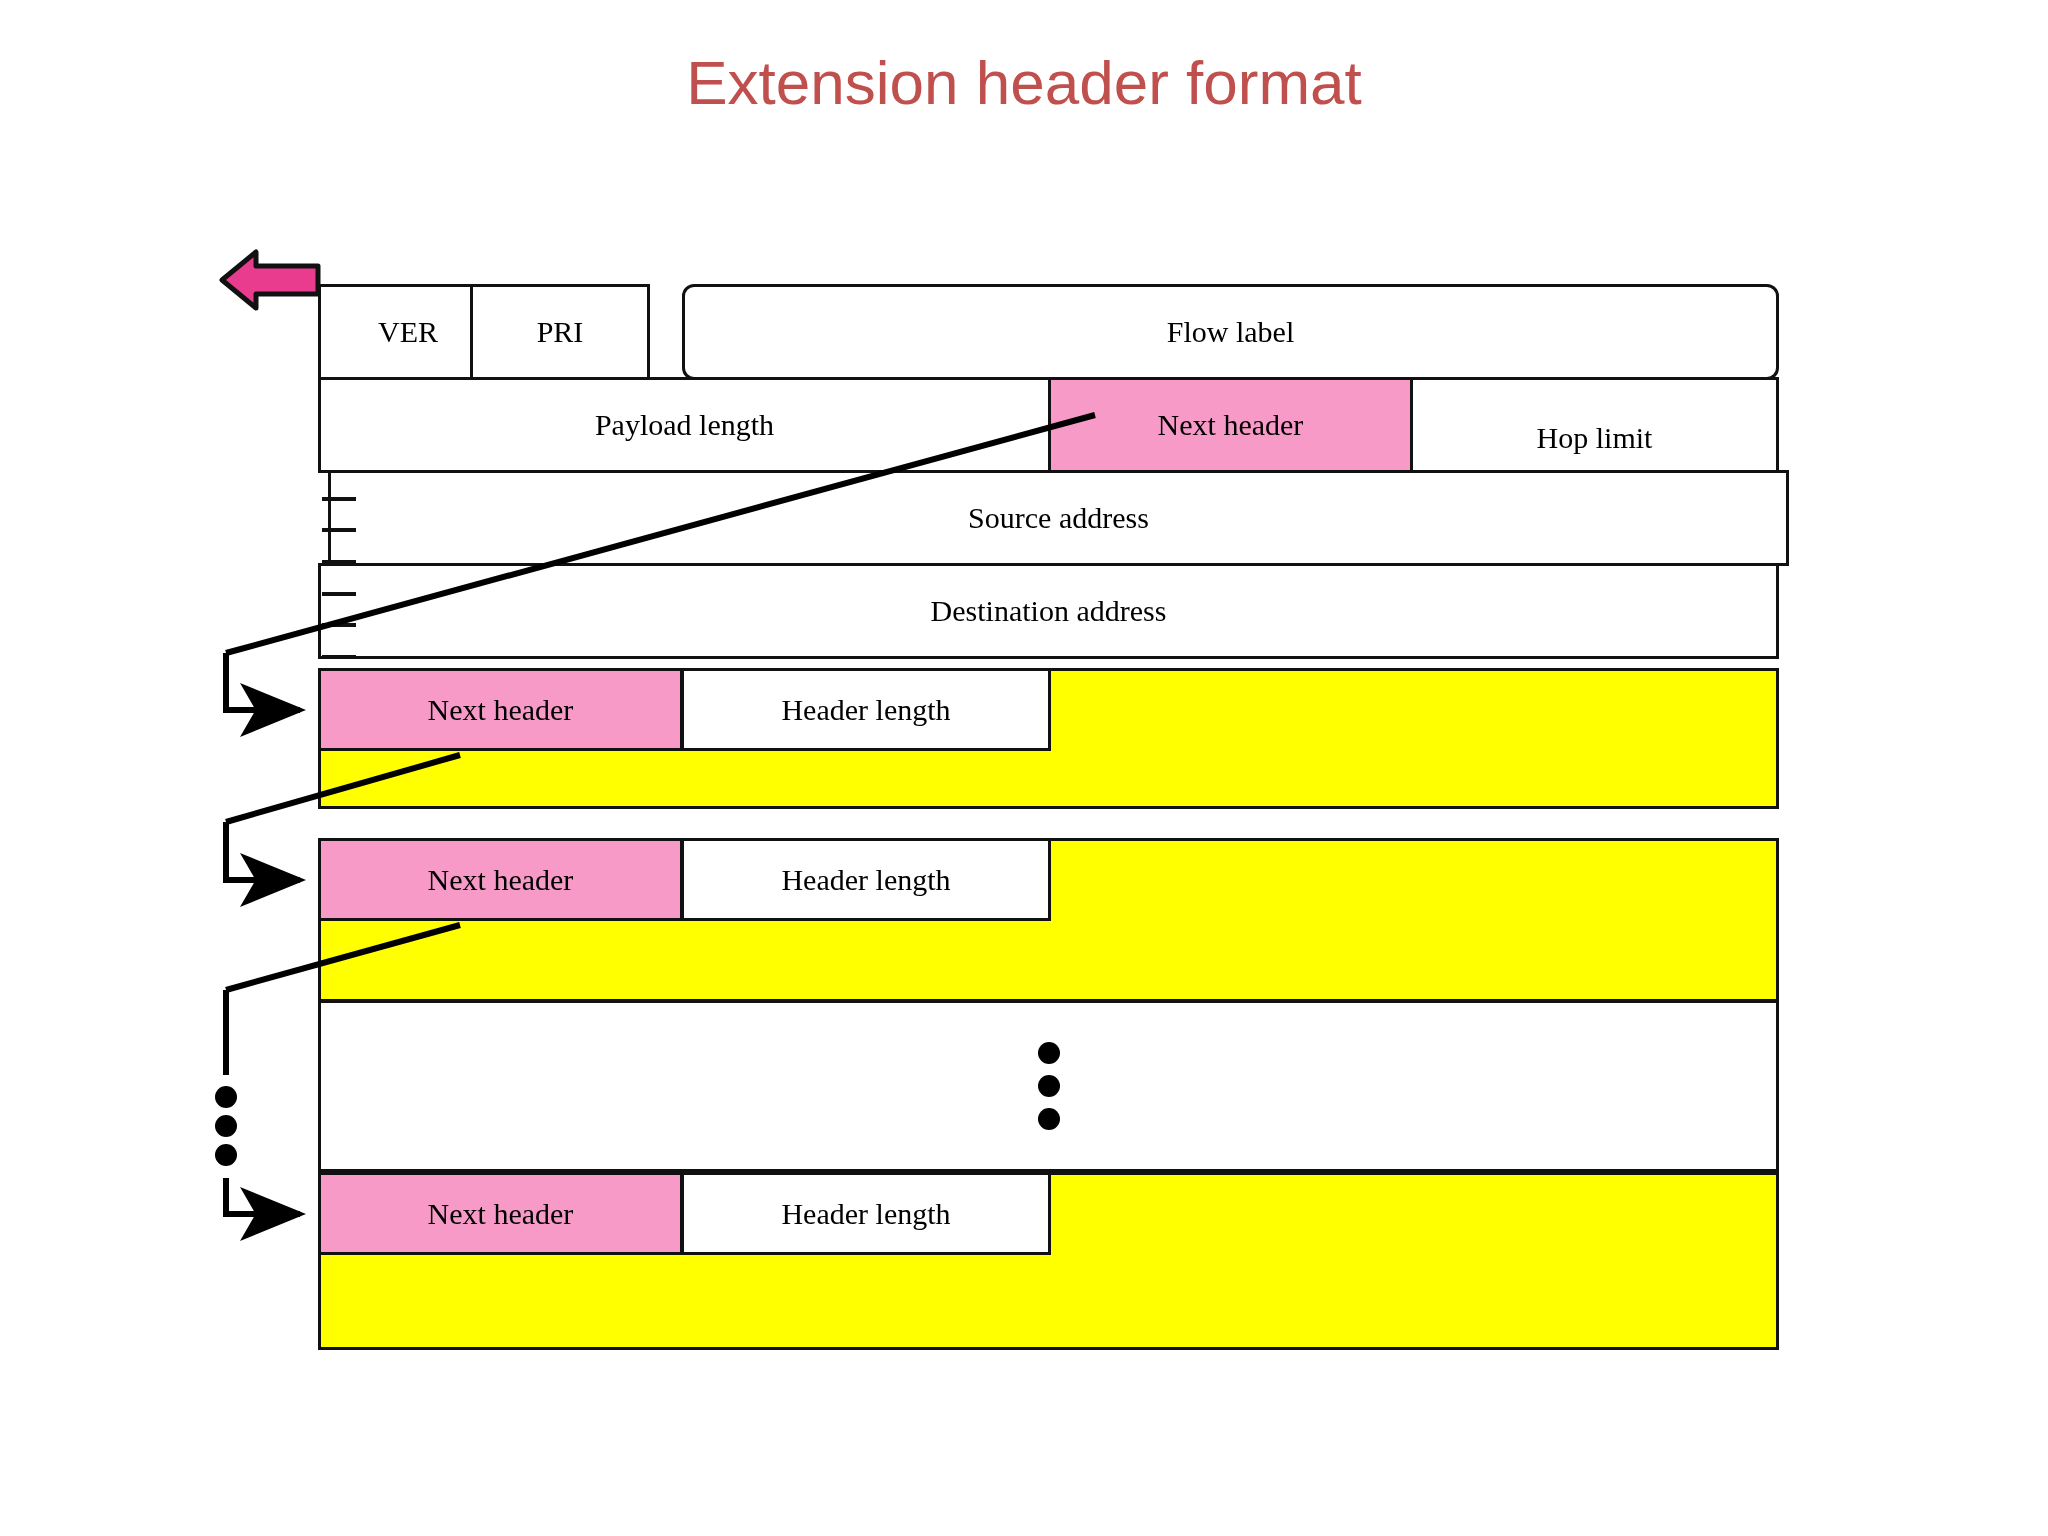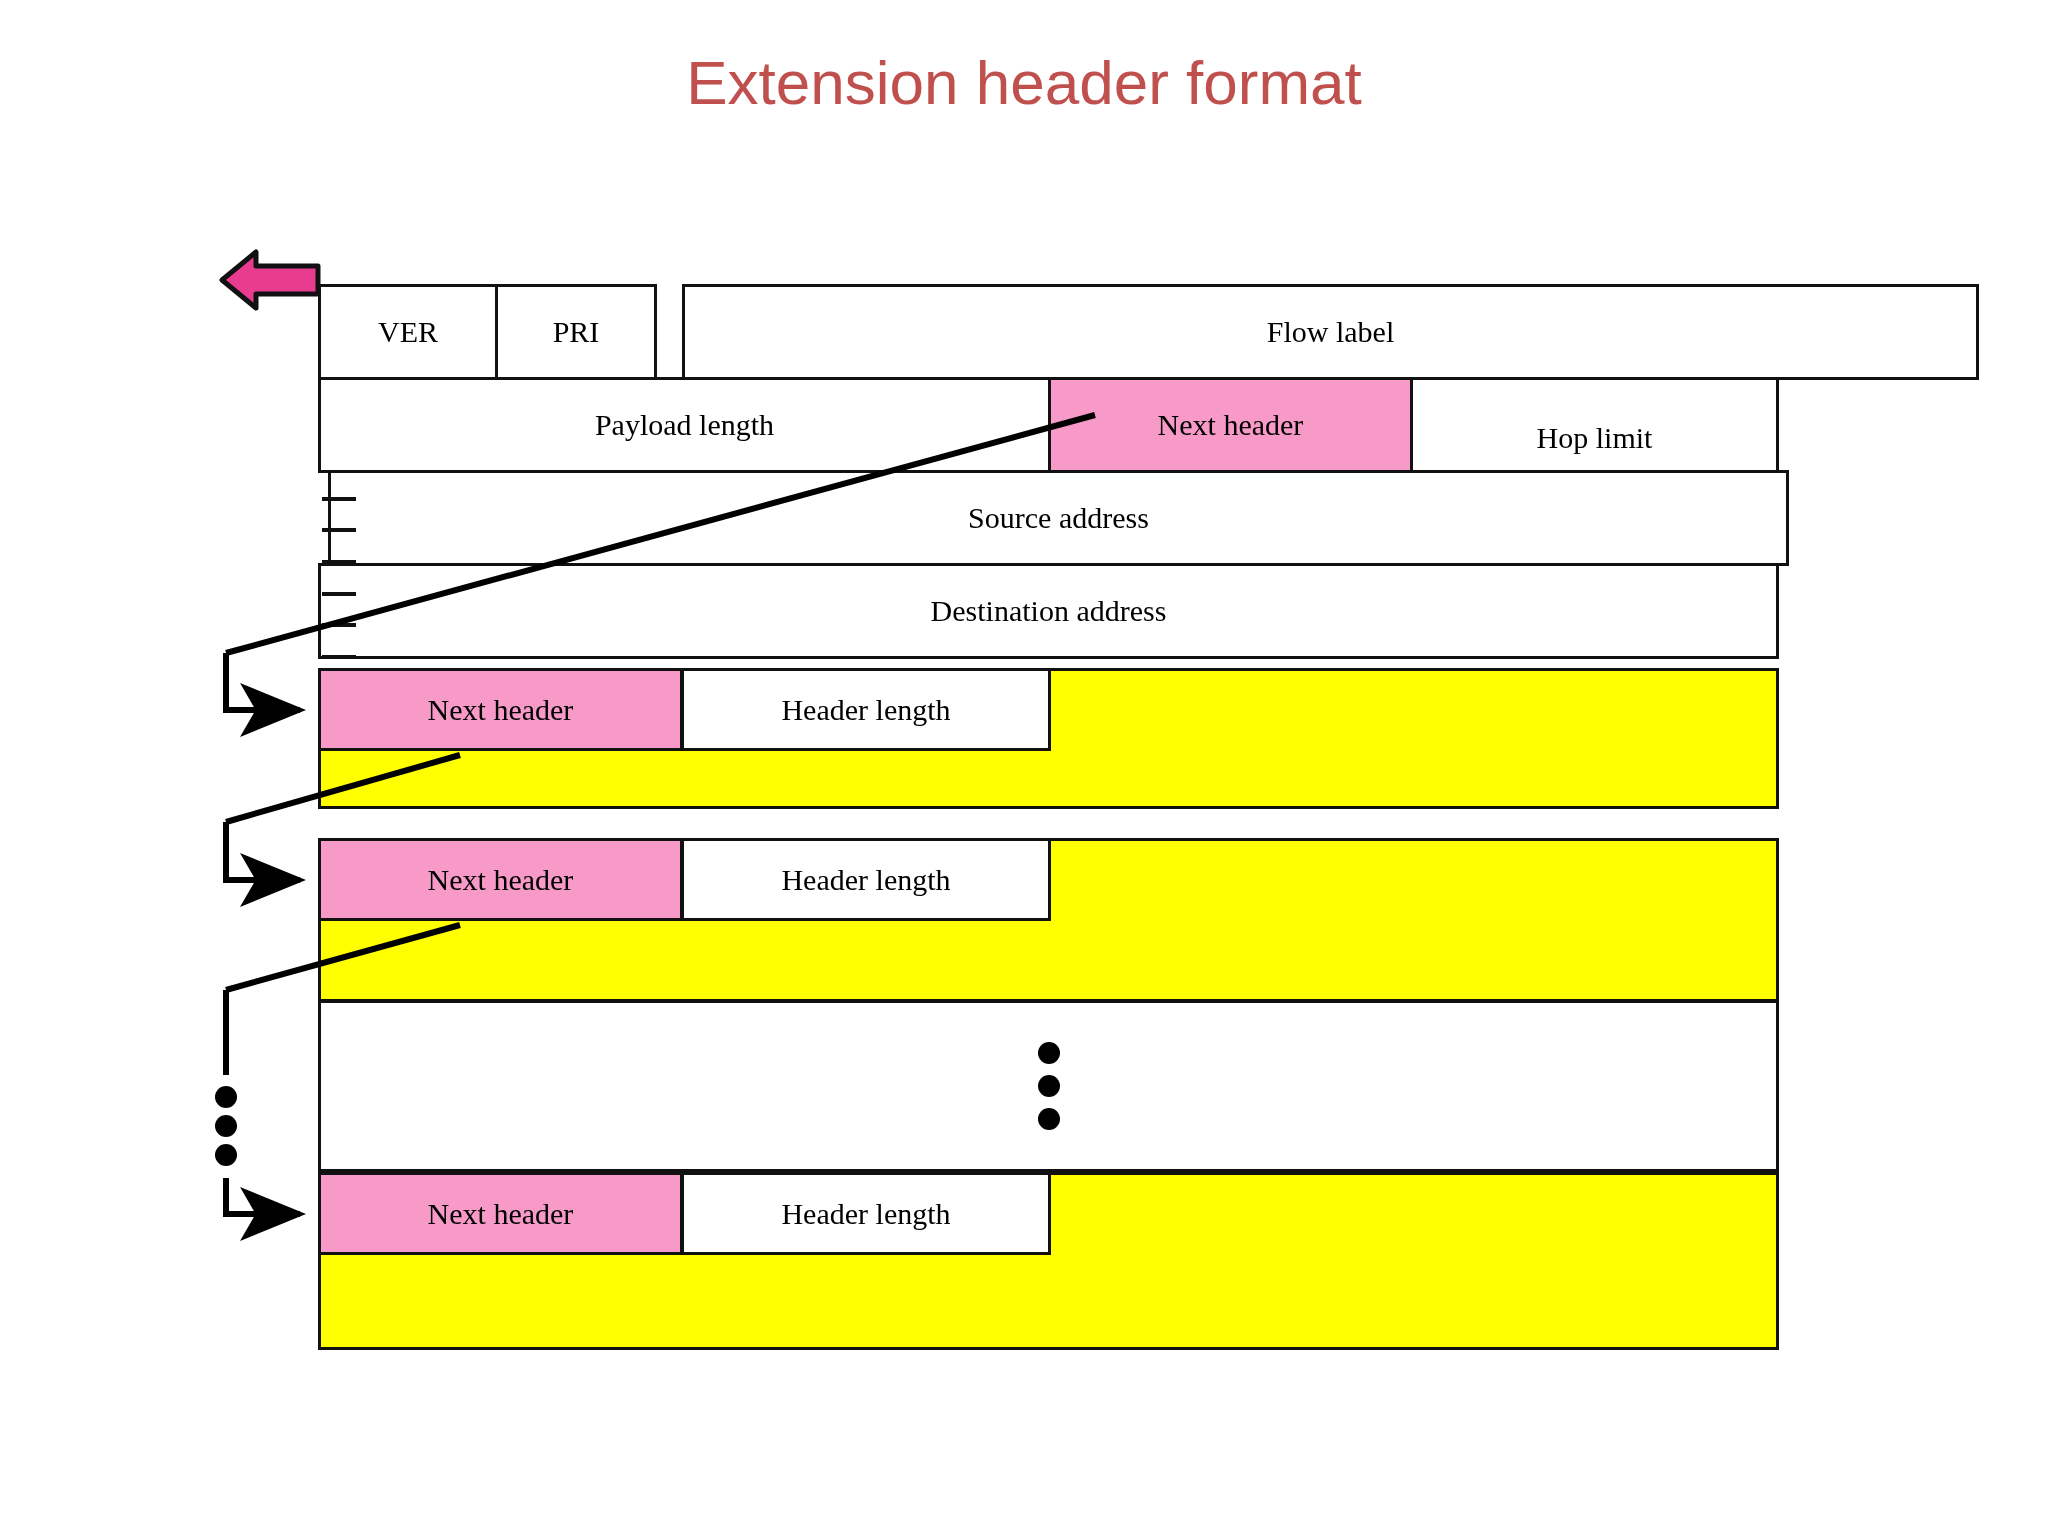--- a/index.html
+++ b/index.html
@@ -86,23 +86,23 @@
 <body>
 
 <div id="slide">
 
   <div id="slide-title">Extension header format</div>
 
   <div id="diagram">
 
     <div class="cell plain" style="left:318px; top:284px; width:180px; height:96px;">VER</div>
 
-    <div class="cell plain" style="left:495px; top:284px; width:162px; height:96px;">PRI</div>
+    <div class="cell plain" style="left:470px; top:284px; width:180px; height:96px;">PRI</div>
 
-    <div class="cell plain" style="left:682px; top:284px; width:1297px; height:96px;">Flow label</div>
+    <div class="cell plain" style="left:682px; top:284px; width:1097px; height:96px;border-radius:12px;">Flow label</div>
 
     <div class="cell plain" style="left:318px; top:377px; width:733px; height:96px;">Payload length</div>
 
     <div class="cell pink" style="left:1048px; top:377px; width:365px; height:96px;">Next header</div>
 
     <div class="cell plain" style="left:1410px; top:377px; width:369px; height:122px;">Hop limit</div>
 
     <div class="cell plain" style="left:328px; top:470px; width:1461px; height:96px;">Source address</div>
     <div class="tick" style="left:322px; top:497px; width:34px;"></div>
     <div class="tick" style="left:322px; top:528px; width:34px;"></div>

